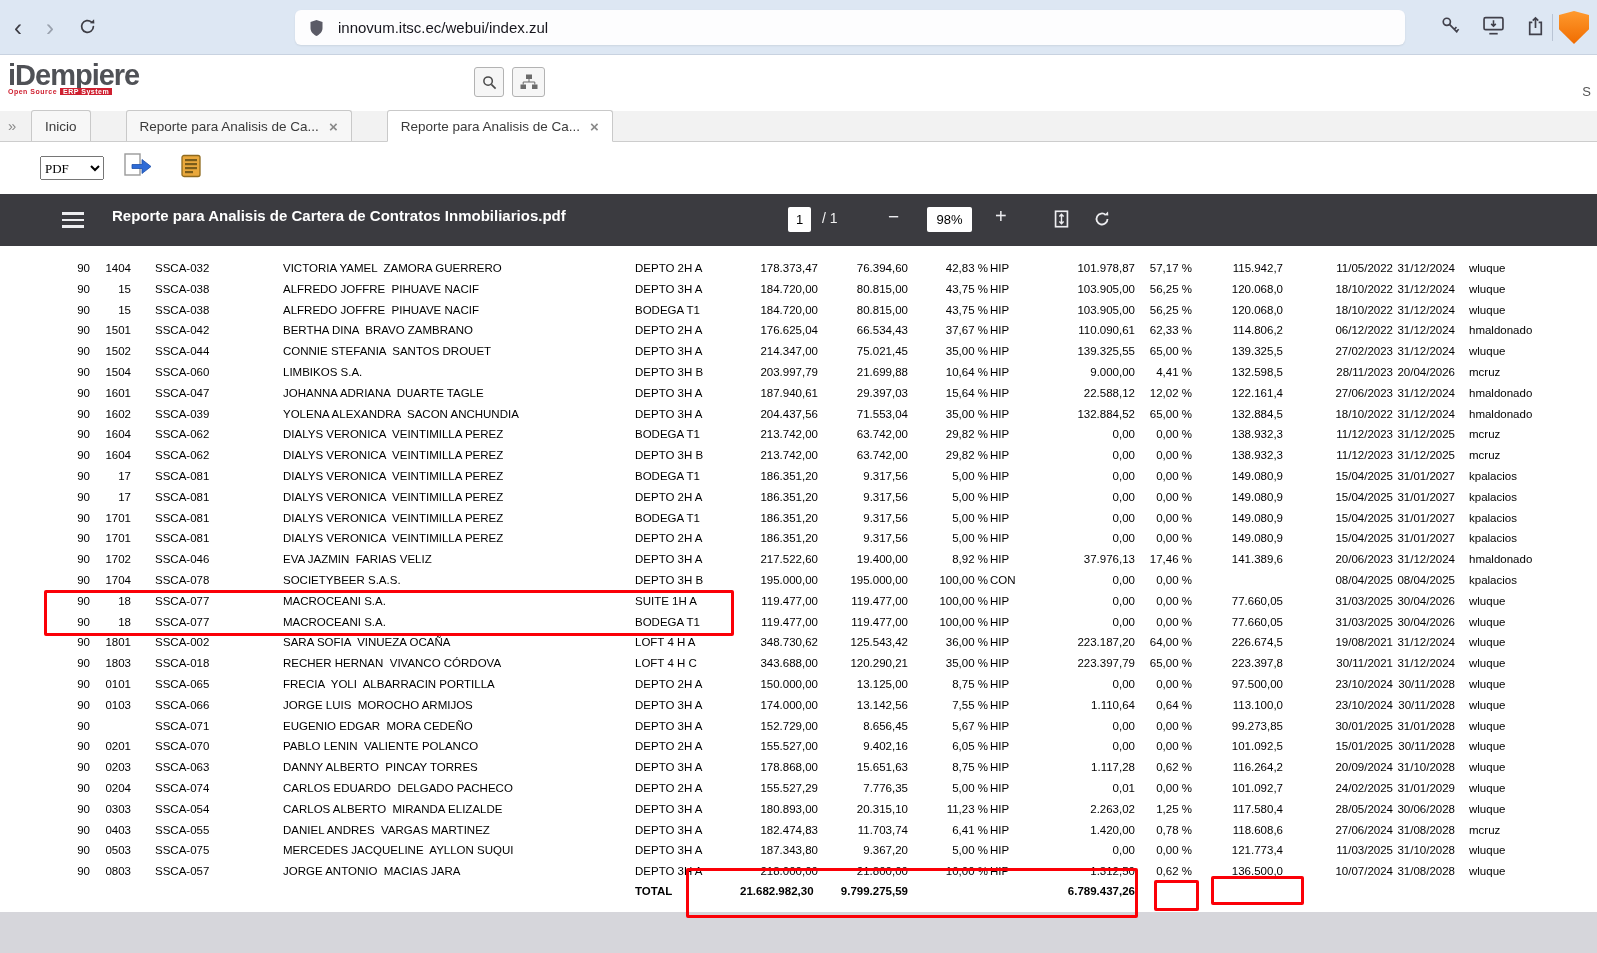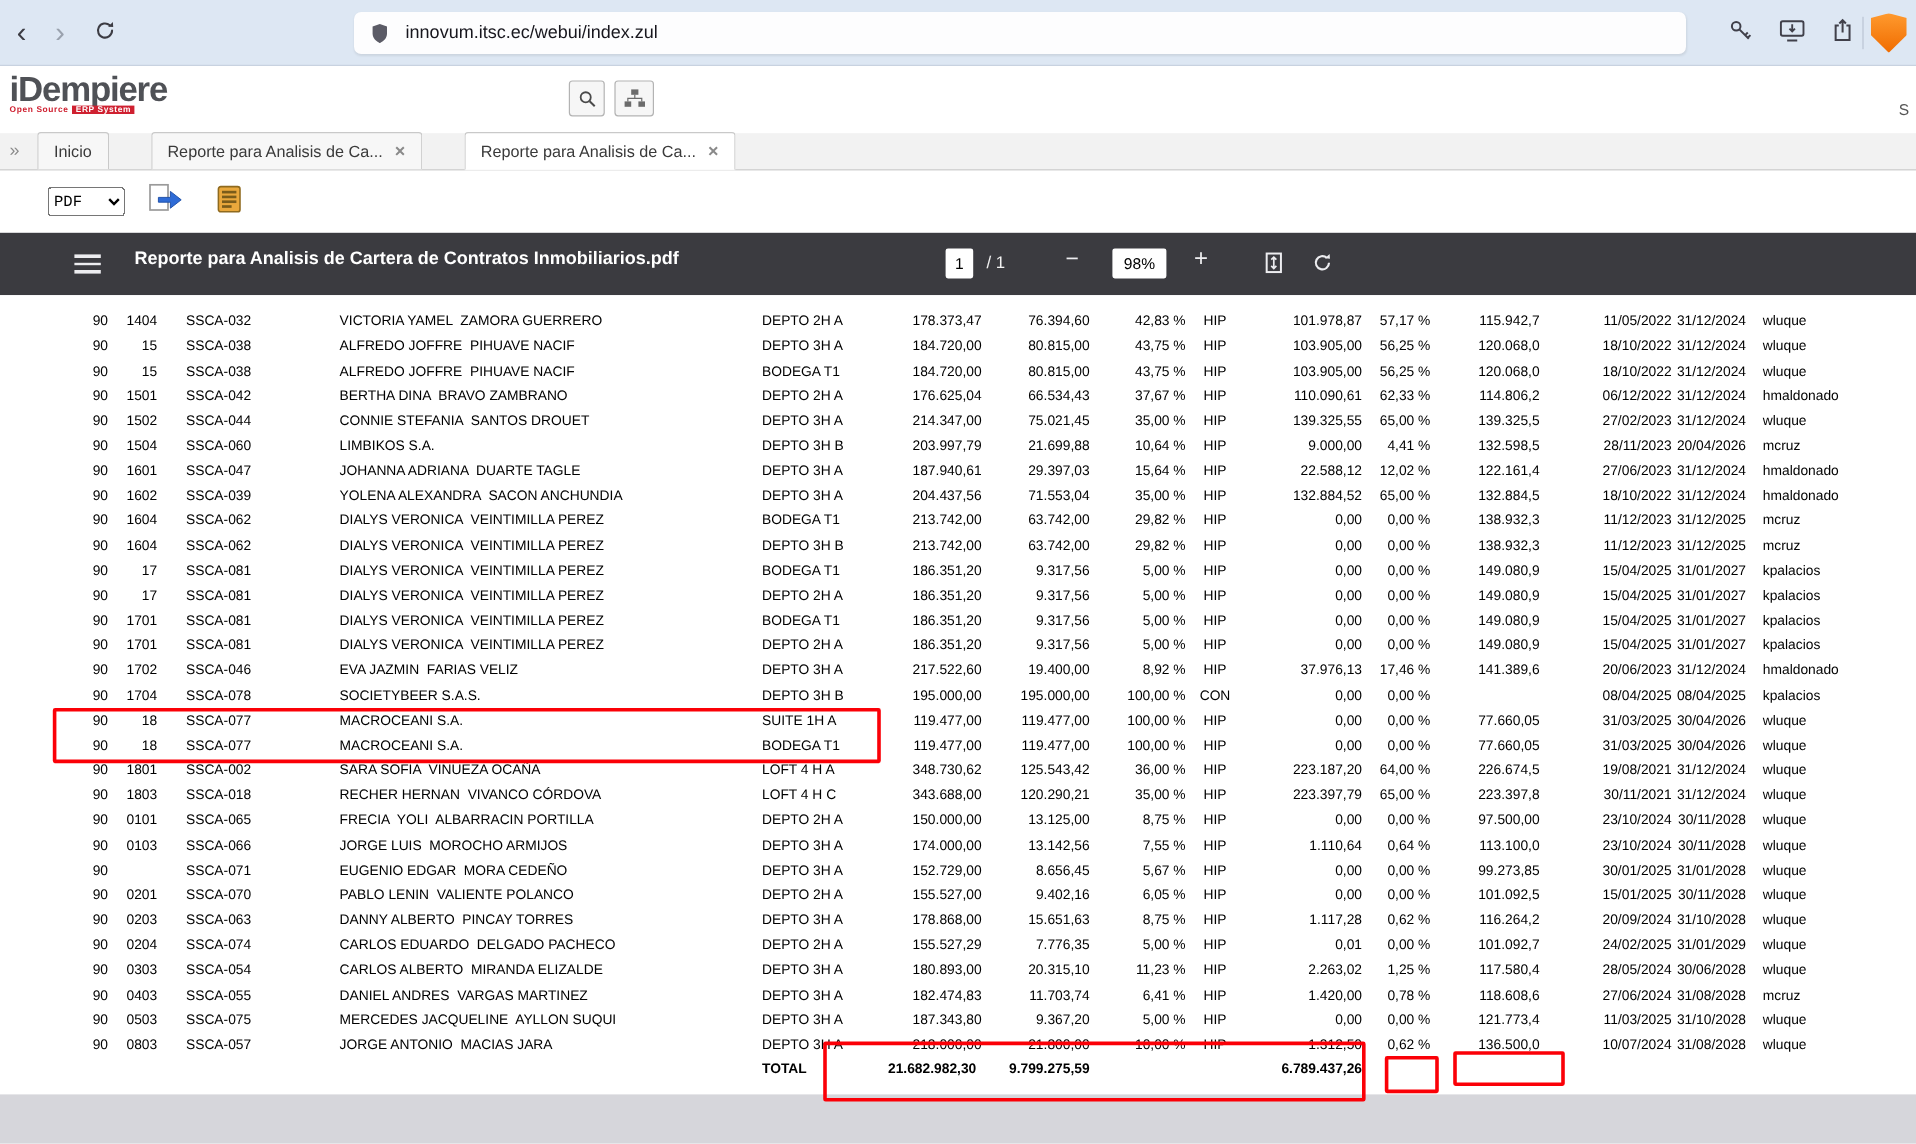--- a/index.html
+++ b/index.html
@@ -34,21 +34,21 @@
   
   .tab-bar { position:absolute; top:111px; left:0; width:1597px; height:31px; background:#f2f2f2; border-bottom:1px solid #cdcdcd; }
   .tabs-overflow { position:absolute; left:8px; top:6px; color:#8a8a8a; font-size:15px; cursor:pointer; }
   .tabs { position:absolute; left:31px; bottom:-1px; display:flex;gap:33px; }
   .tab { display:flex; align-items:center; gap:10px; height:31px; padding:0 13px; background:#f7f7f7; border:1px solid #c9c9c9; border-bottom:none; border-radius:3px 3px 0 0; margin-right:2px; font-size:13.5px; color:#3a3a3a; cursor:pointer; }
   .tab.active { background:#fff; height:32px; border-bottom:1px solid #fff; }
   .tab-close { color:#8a8a8a; font-size:15px; font-weight:bold; line-height:1; cursor:pointer; }
 
   
   .report-toolbar { position:absolute; top:143px; left:0; width:1597px; height:51px; background:#fff; }
-  .format-select { position:absolute; left:40px; top:13px; width:64px; height:24px; font-size:13px; font-family:Liberation Mono, monospace; }
+  .format-select { position:absolute; left:40px; top:13px; width:64px; height:24px; font-size:13px; font-family:Liberation Serif, serif; }
   .tool-icon { position:absolute; top:9px; cursor:pointer; background:none; border:none; }
   .ti-export { left:124px; }
   .ti-journal { left:180px; top:11px; }
 
   
   .pdf-toolbar { position:absolute; top:194px; left:0; width:1597px; height:52px; background:#3b3b40; }
   .hamburger { position:absolute; left:62px; top:18px; width:22px; cursor:pointer; }
   .hamburger div { height:2.5px; background:#ededf0; margin-bottom:4px; }
   .pdf-title { position:absolute; left:112px; top:13px; font-size:15px; font-weight:bold; color:#fff; }
   .page-box { position:absolute; left:788px; top:13px; width:23px; height:25px; background:#fff; border-radius:2px; color:#000; font-size:13px; display:flex; align-items:center; justify-content:center; }
@@ -59,21 +59,21 @@
   .pdf-tb-icon { position:absolute; top:15px; cursor:pointer; }
   .fit-icon { left:1052px; }
   .rotate-icon { left:1092px; }
 
   
   .pdf-content { position:absolute; top:246px; left:0; width:1597px; height:666px; background:#fff; }
   .bottom-strip { position:absolute; top:912px; left:0; width:1597px; height:41px; background:#d6d6db; }
 
   table.report { position:absolute; left:40px; top:12px; width:1479px; border-collapse:collapse; table-layout:fixed; font-size:11.5px; color:#000; }
   table.report td { height:20.8px; line-height:20.8px; white-space:nowrap; overflow:visible; padding:0; }
-  .r{text-align:right} .l{text-align:left} .ctr{text-align:center}
+  .r{text-align:right} .l{text-align:left} .ctr{text-align:left}
   .pr2{padding-right:2px !important} .pr4{padding-right:4px !important} .pr5{padding-right:5px !important}
   .pl10{padding-left:10px !important} .pl22{padding-left:22px !important} .pl35{padding-left:35px !important}
   .pre{white-space:pre !important}
   tr.total-row td { font-weight:bold; vertical-align:top; line-height:14px; height:28px; padding-top:2px; }
   td.total-a1 { padding-right:22px !important; }
   .wrap-num { display:inline-block; width:70px; word-break:break-all; text-align:right; }
 
   
   .hl { position:absolute; border:3px solid #fb0007; border-radius:2px; z-index:10; pointer-events:none; }
   .hl-rows   { left:44px;   top:590px; width:690px; height:46px; }

